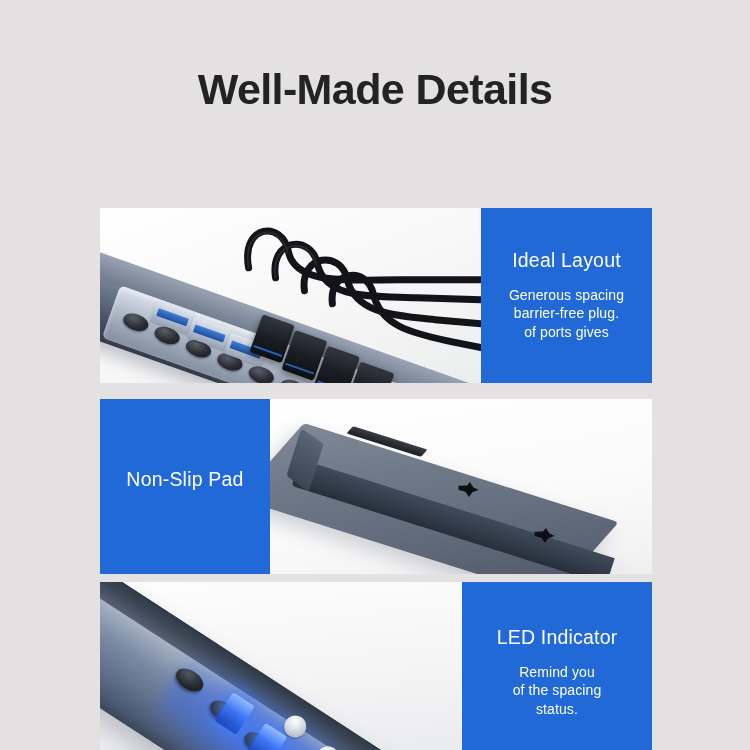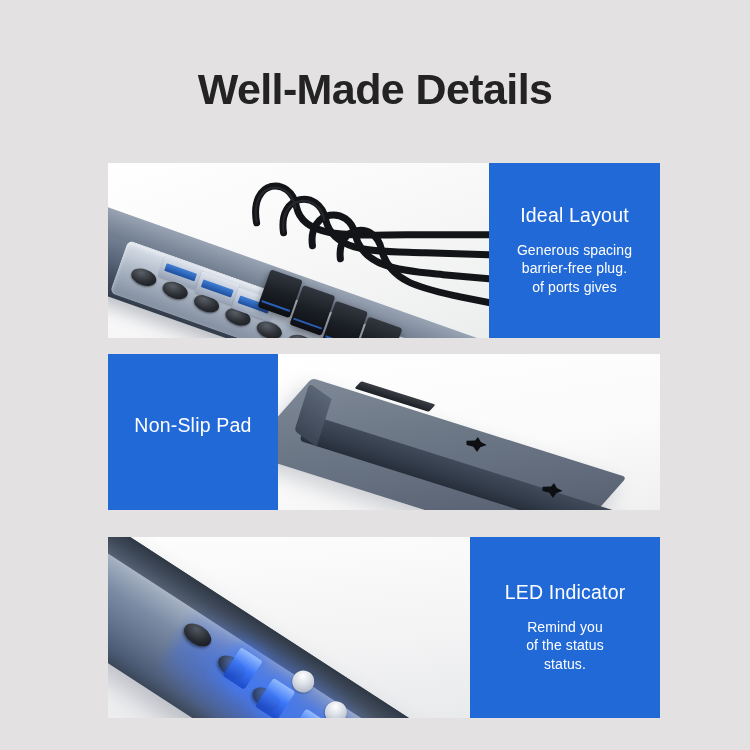--- a/index.html
+++ b/index.html
@@ -26,28 +26,29 @@
     font-size: 43px;
     font-weight: bold;
     letter-spacing: -0.6px;
     color: #232323;
     line-height: 1.1;
   }
 
   
   .card {
     position: absolute;
-    left: 108px;
+    left: 100px;
     width: 552px;
     overflow: hidden;
     background: #fafafa;
     display: flex;
+    margin-top: 45px;
   }
   #card-1 { top: 163px;  height: 175px; }
-  #card-2 { top: 354px;  height: 156px; }
+  #card-2 { top: 354px;  height: 175px; }
   #card-3 { top: 537px;  height: 181px; }
 
   #card-2 { flex-direction: row; }
 
   
   .caption {
     background: #2269d8;
     color: #ffffff;
     flex: 0 0 auto;
     display: flex;
@@ -373,17 +374,17 @@
       <div class="p3-knob" style="left:268px; top:16px;"></div>
       <div class="p3-knob" style="left:312px; top:24px;"></div>
 
     </div>
   </div>
 
   <div class="caption">
     <div class="caption-heading">LED Indicator</div>
     <div class="caption-body">
       <span>Remind you</span>
-      <span>of the status</span>
+      <span>of the spacing</span>
       <span>status.</span>
     </div>
   </div>
 </div>
 
 </body></html>

